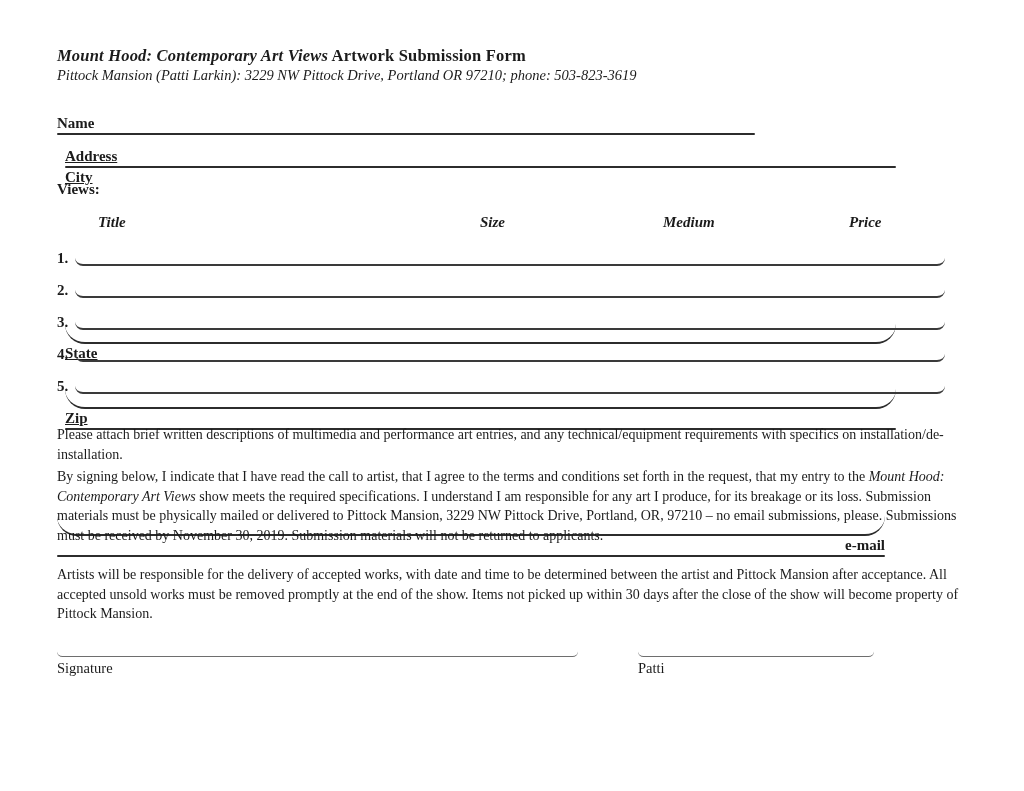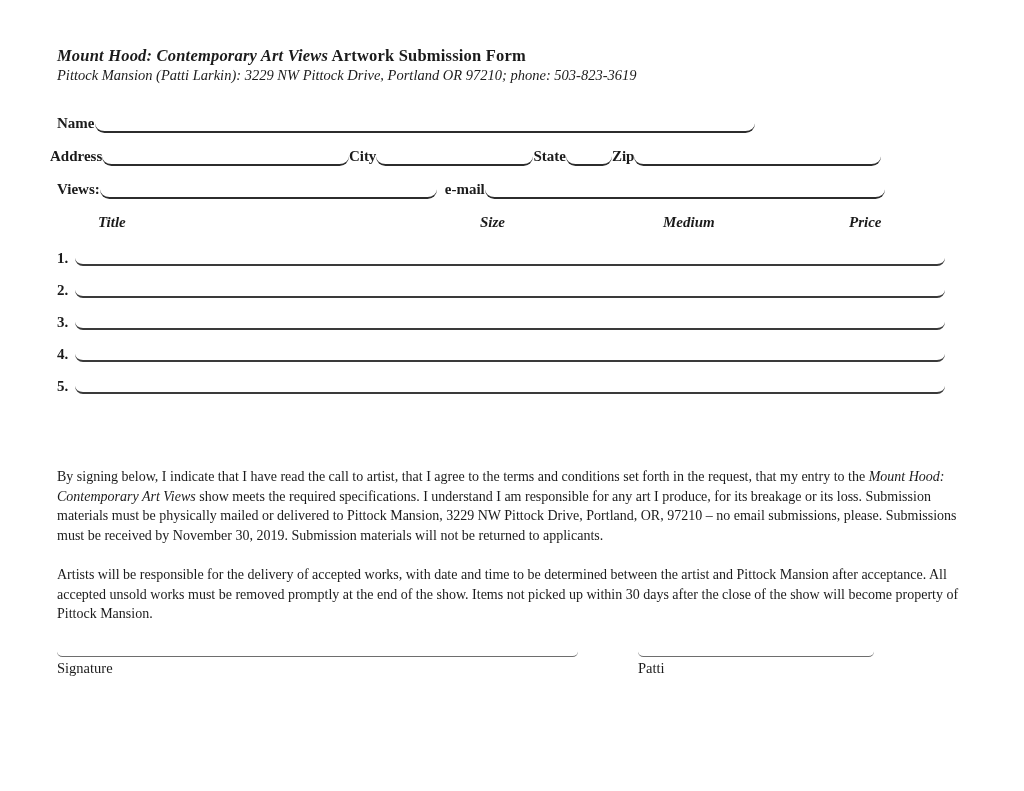--- a/index.html
+++ b/index.html
@@ -28,37 +28,38 @@
     font-size: 14.5px;
     white-space: nowrap;
     font-style: italic;
   }
 
   
   .field-row {
     display: flex;
     align-items: stretch;
     height: 19px;
+    flex-direction: column;
   }
   .field-label {
     font-weight: bold;
     font-size: 15px;
     line-height: 19px;
     white-space: nowrap;
     flex: 0 0 auto;
   }
   .fill-line {
     border-bottom: 2px solid #2c2c2c;
     height: 19px;
     font-size: 14px;
     line-height: 17px;
   }
   .grow { flex: 1 1 auto; }
   .row-name    { left: 57px; top: 114px; width: 698px; }
-  .row-address { left: 50px; top: 147px; width: 831px; }
+  .row-address { left: 65px; top: 147px; width: 831px; text-decoration: underline; }
   .row-phones  { left: 57px; top: 180px; width: 828px; }
   .w-city  { flex: 0 0 157px; }
   .w-state { flex: 0 0 46px; }
   .w-phones { flex: 0 0 337px; }
   .gap8 { margin-left: 8px; text-align: right; }
 
   
   .col-header {
     position: absolute;
     top: 214px;
@@ -175,20 +176,21 @@
     <div class="entry-row">
       <span class="entry-number">4.</span>
       <span class="entry-line"></span>
     </div>
     <div class="entry-row">
       <span class="entry-number">5.</span>
       <span class="entry-line"></span>
     </div>
   </div>
 
+  <div class="abs para para-attach">Please attach brief written descriptions of multimedia and performance art entries, and any technical/equipment requirements with specifics on installation/de-installation.</div>
 
   <div class="abs para para-agree">
     <span>By signing below, I indicate that I have read the call to artist, that I agree to the terms and conditions set forth in the request, that my entry to the </span><span class="show-name-inline">Mount Hood: Contemporary Art Views</span><span> show meets the required specifications. I understand I am responsible for any art I produce, for its breakage or its loss. Submission materials must be physically mailed or delivered to Pittock Mansion, 3229 NW Pittock Drive, Portland, OR, 97210 – no email submissions, please. Submissions must be received by November 30, 2019. Submission materials will not be returned to applicants.</span>
   </div>
 
   <div class="abs para para-delivery">Artists will be responsible for the delivery of accepted works, with date and time to be determined between the artist and Pittock Mansion after acceptance. All accepted unsold works must be removed promptly at the end of the show. Items not picked up within 30 days after the close of the show will become property of Pittock Mansion.</div>
 
   <div class="abs sig-block sig-left">
     <div class="sig-line"></div>
     <div class="sig-label">Signature</div>

